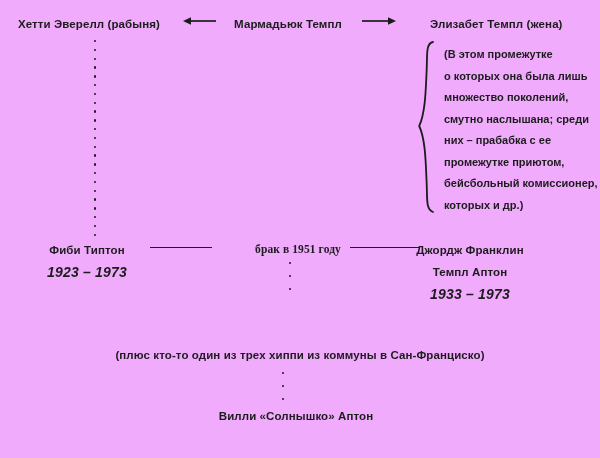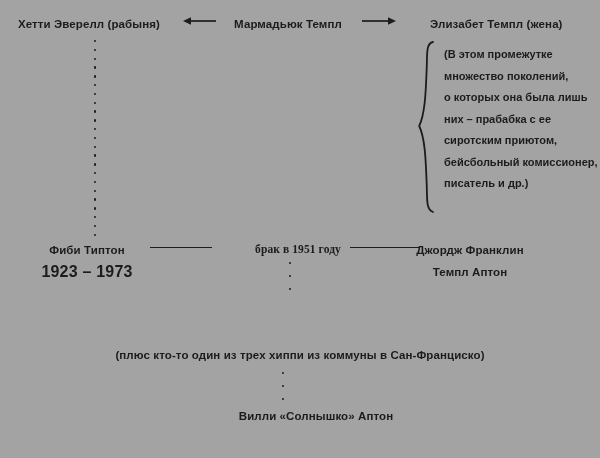--- a/index.html
+++ b/index.html
@@ -9,39 +9,40 @@
   }
   body {
     font-family: "Liberation Sans", sans-serif;
     color: #1a1a1a;
   }
   #diagram {
     position: relative;
     width: 600px;
     height: 458px;
     overflow: hidden;
-    background: #a3a3a3;
+    background: #f0abfc;
   }
   .node {
     position: absolute;
     font-size: 11.5px;
     font-weight: 700;
     letter-spacing: 0.1px;
     line-height: 21px;
     white-space: nowrap;
     color: #1c1c1c;
   }
   .node.center { transform: translateX(-50%); text-align: center; }
   .node.lefted  { text-align: left; }
   .node.righted { text-align: center; }
 
   .dates {
-    font-size: 16px;
+    font-size: 14px;
     font-weight: 700;
     letter-spacing: 0.2px;
+    font-style: italic;
   }
 
   .note {
     position: absolute;
     font-size: 11px;
     font-weight: 700;
     line-height: 21.5px;
     color: #1c1c1c;
     white-space: nowrap;
   }
@@ -124,58 +125,60 @@
 
   <div class="brace" style="left:417px; top:41px;">
     <svg width="20" height="172" viewBox="0 0 20 172">
       <path d="M16 1 C8.5 2.5, 10.5 14, 9.6 30 C8.8 48, 8.4 72, 2.2 85
                C8.4 98, 8.8 122, 9.6 141 C10.5 157, 8.5 168.5, 16 171" fill="none" stroke="#1c1c1c" stroke-width="1.8" stroke-linecap="round" stroke-linejoin="round"></path>
     </svg>
   </div>
 
   <div class="note" style="left:444px; top:44px;">
     <div>(В этом промежутке</div>
+    <div>о которых она была лишь</div>
     <div>множество поколений,</div>
-    <div>о которых она была лишь</div>
+    <div>смутно наслышана; среди</div>
     <div>них – прабабка с ее</div>
-    <div>сиротским приютом,</div>
+    <div>промежутке приютом,</div>
     <div>бейсбольный комиссионер,</div>
-    <div>писатель и др.)</div>
+    <div>которых и др.)</div>
   </div>
 
   <div class="node center" style="left:87px; top:239px; line-height:22px;">
     <div>Фиби Типтон</div>
     <div class="dates">1923 – 1973</div>
   </div>
 
   <div class="hline" style="left:150px; top:247px; width:62px;"></div>
 
   <div class="node center" style="left:298px; top:239px;font-family:Liberation Serif, serif;">брак в 1951 году</div>
 
   <div class="hline" style="left:350px; top:247px; width:70px;"></div>
 
   <div class="node center" style="left:470px; top:239px; line-height:22px;">
     <div>Джордж Франклин</div>
     <div>Темпл Аптон</div>
+    <div class="dates">1933 – 1973</div>
   </div>
 
   <div class="dotcol" style="left:287px; top:262px; width:6px; height:28px;">
     <i></i>
       <i></i>
       <i></i>
   </div>
 
   <div class="node center" style="left:288px; top:300px; line-height:22px;">
   </div>
 
   <div class="node center" style="left:300px; top:345px;">(плюс кто-то один из трех хиппи из коммуны в Сан-Франциско)</div>
 
   <div class="dotcol" style="left:280px; top:372px; width:6px; height:28px;">
     <i></i>
       <i></i>
       <i></i>
   </div>
 
-  <div class="node center" style="left:316px; top:405px; line-height:22px;">
+  <div class="node center" style="left:296px; top:405px; line-height:22px;">
     <div>Вилли «Солнышко» Аптон</div>
   </div>
 
 </div>
 
 </body></html>

